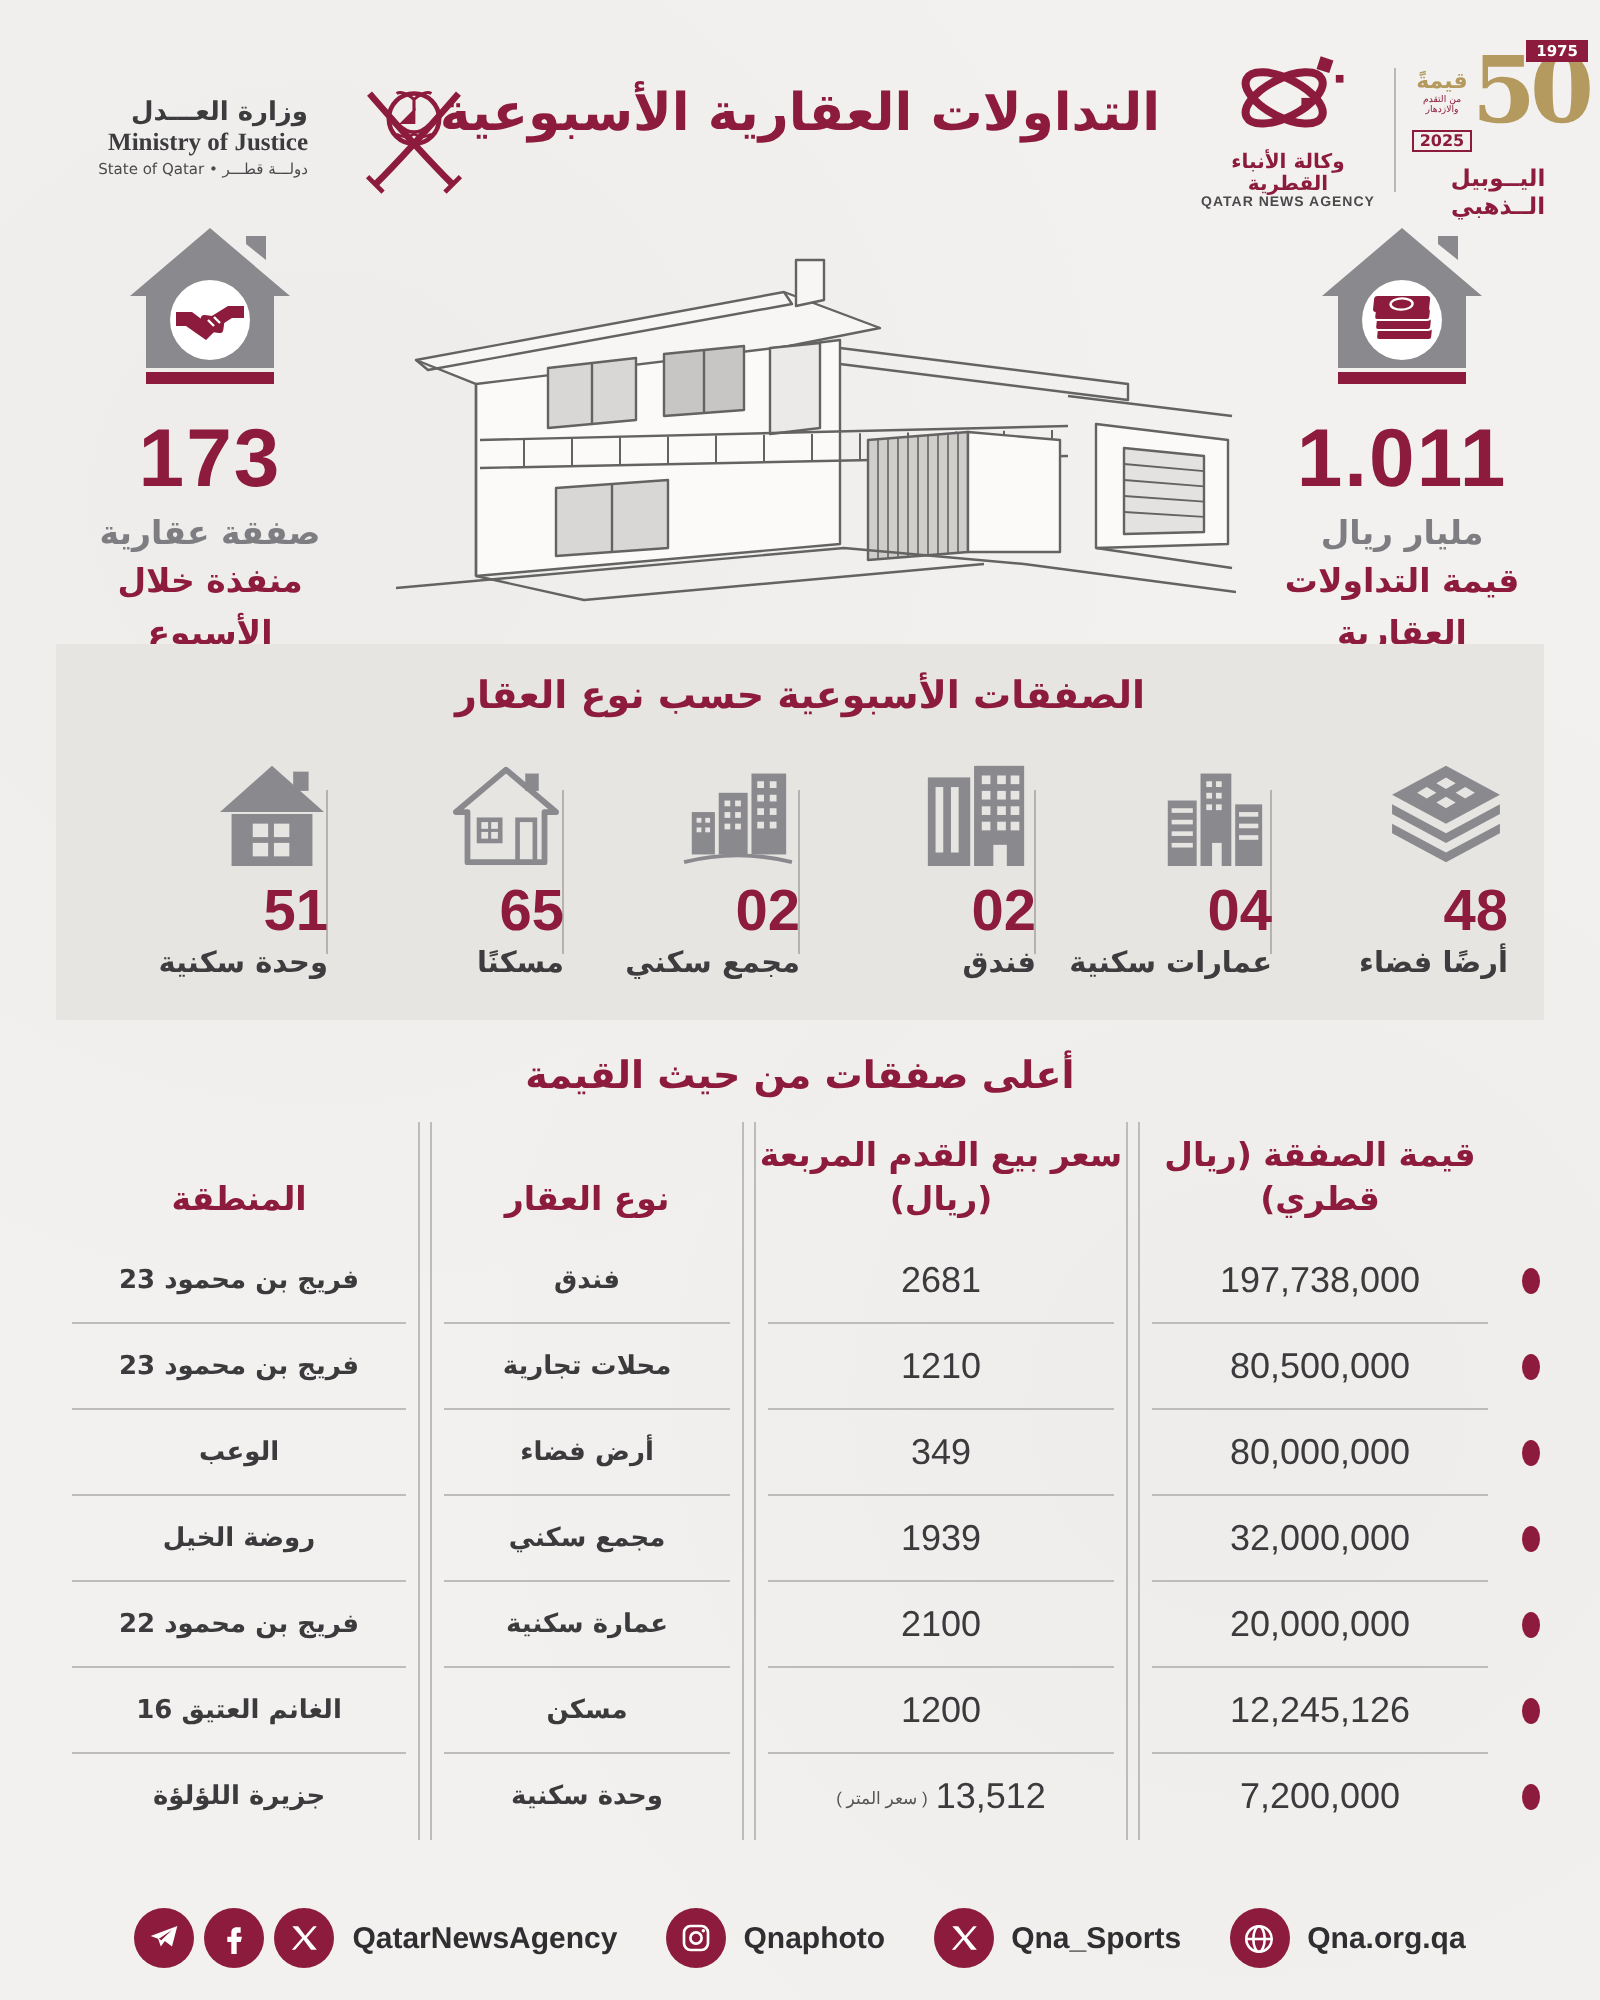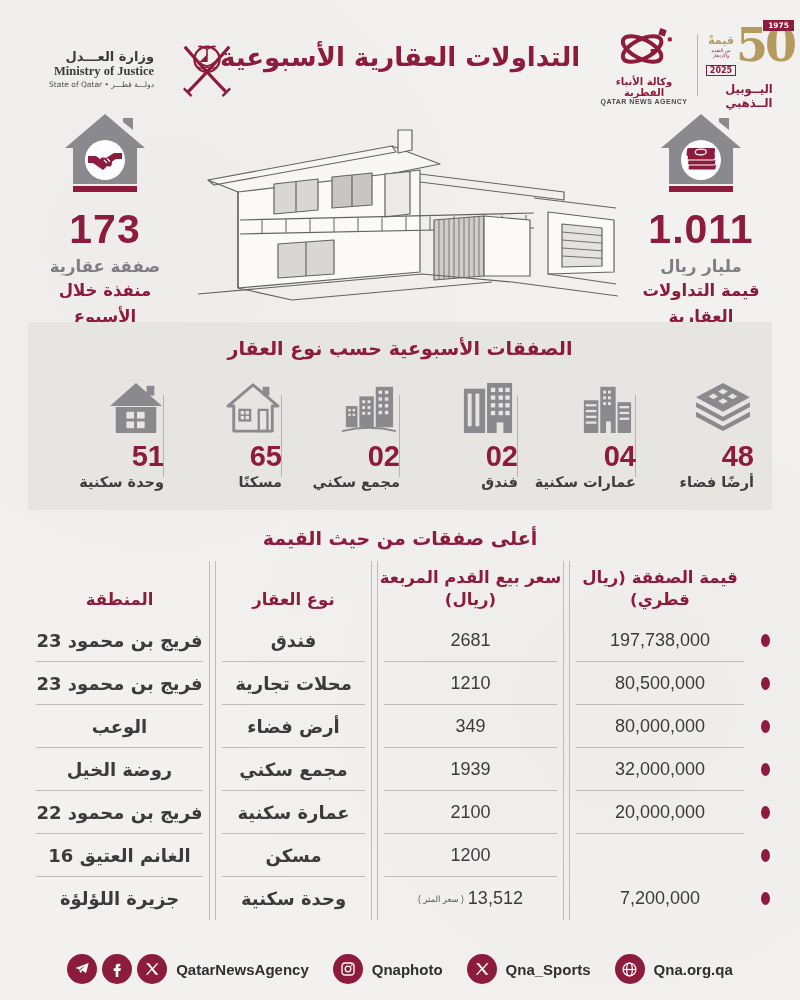--- a/index.html
+++ b/index.html
@@ -57,21 +57,21 @@
   .tbl{ position:absolute; left:30px; right:30px; top:527px; }
   .tbl-title{ text-align:center; font-size:19px; font-weight:bold; color:#8d1b3d; direction:rtl; margin-bottom:12px; }
   .grid{ display:grid; direction:rtl;
          grid-template-columns: 20px 180px 7px 185px 7px 155px 7px 1fr;
          grid-template-rows: 58px repeat(7, 43px); }
   .hcell{ display:flex; align-items:flex-end; justify-content:center; text-align:center;
           font-size:16.5px; font-weight:bold; color:#8d1b3d; line-height:1.32; padding-bottom:8px; direction:rtl;}
   .vdiv{ border-left:1px solid #bdbcba; border-right:1px solid #bdbcba; }
   .cell{ display:flex; align-items:center; justify-content:center; color:#3b3b3d; margin:0 6px; direction:rtl; }
   .cell.num{ font-family:"Liberation Sans", sans-serif; font-size:18px; }
-  .cell.ar{ font-size:18px; font-weight:bold; }
+  .cell.ar{ font-size:13px; font-weight:bold; }
   .cell.sep{ border-bottom:1px solid #bdbcba; }
   .dotc{ display:flex; align-items:center; justify-content:flex-start; }
   .dot{ width:9px; height:13px; background:#8d1b3d; border-radius:50%; }
   .note{ font-size:8.5px; color:#555; margin-inline-start:4px; font-weight:normal; }
 
   
   .footer{ position:absolute; left:0; right:0; bottom:16px; display:flex; justify-content:center;
            align-items:flex-end; gap:24px; direction:ltr; }
   .fgroup{ display:flex; align-items:center; gap:9px; }
   .ficons{ display:flex; gap:5px; }
@@ -455,20 +455,21 @@
           <span class="dot"></span>
         </div>
       <div class="cell num sep" style="grid-area:6/2/7/3">20,000,000</div>
       <div class="cell num sep" style="grid-area:6/4/7/5">2100</div>
       <div class="cell ar sep" style="grid-area:6/6/7/7">عمارة سكنية</div>
       <div class="cell ar sep" style="grid-area:6/8/7/9">فريج بن محمود 22</div>
 
       <div class="dotc" style="grid-area:7/1/8/2">
           <span class="dot"></span>
         </div>
+      <div class="cell num sep" style="grid-area:7/2/8/3">12,245,126</div>
       <div class="cell num sep" style="grid-area:7/4/8/5">1200</div>
       <div class="cell ar sep" style="grid-area:7/6/8/7">مسكن</div>
       <div class="cell ar sep" style="grid-area:7/8/8/9">الغانم العتيق 16</div>
 
       <div class="dotc" style="grid-area:8/1/9/2">
           <span class="dot"></span>
         </div>
       <div class="cell num" style="grid-area:8/2/9/3">7,200,000</div>
       <div class="cell num" style="grid-area:8/4/9/5">
         <span>13,512</span>

